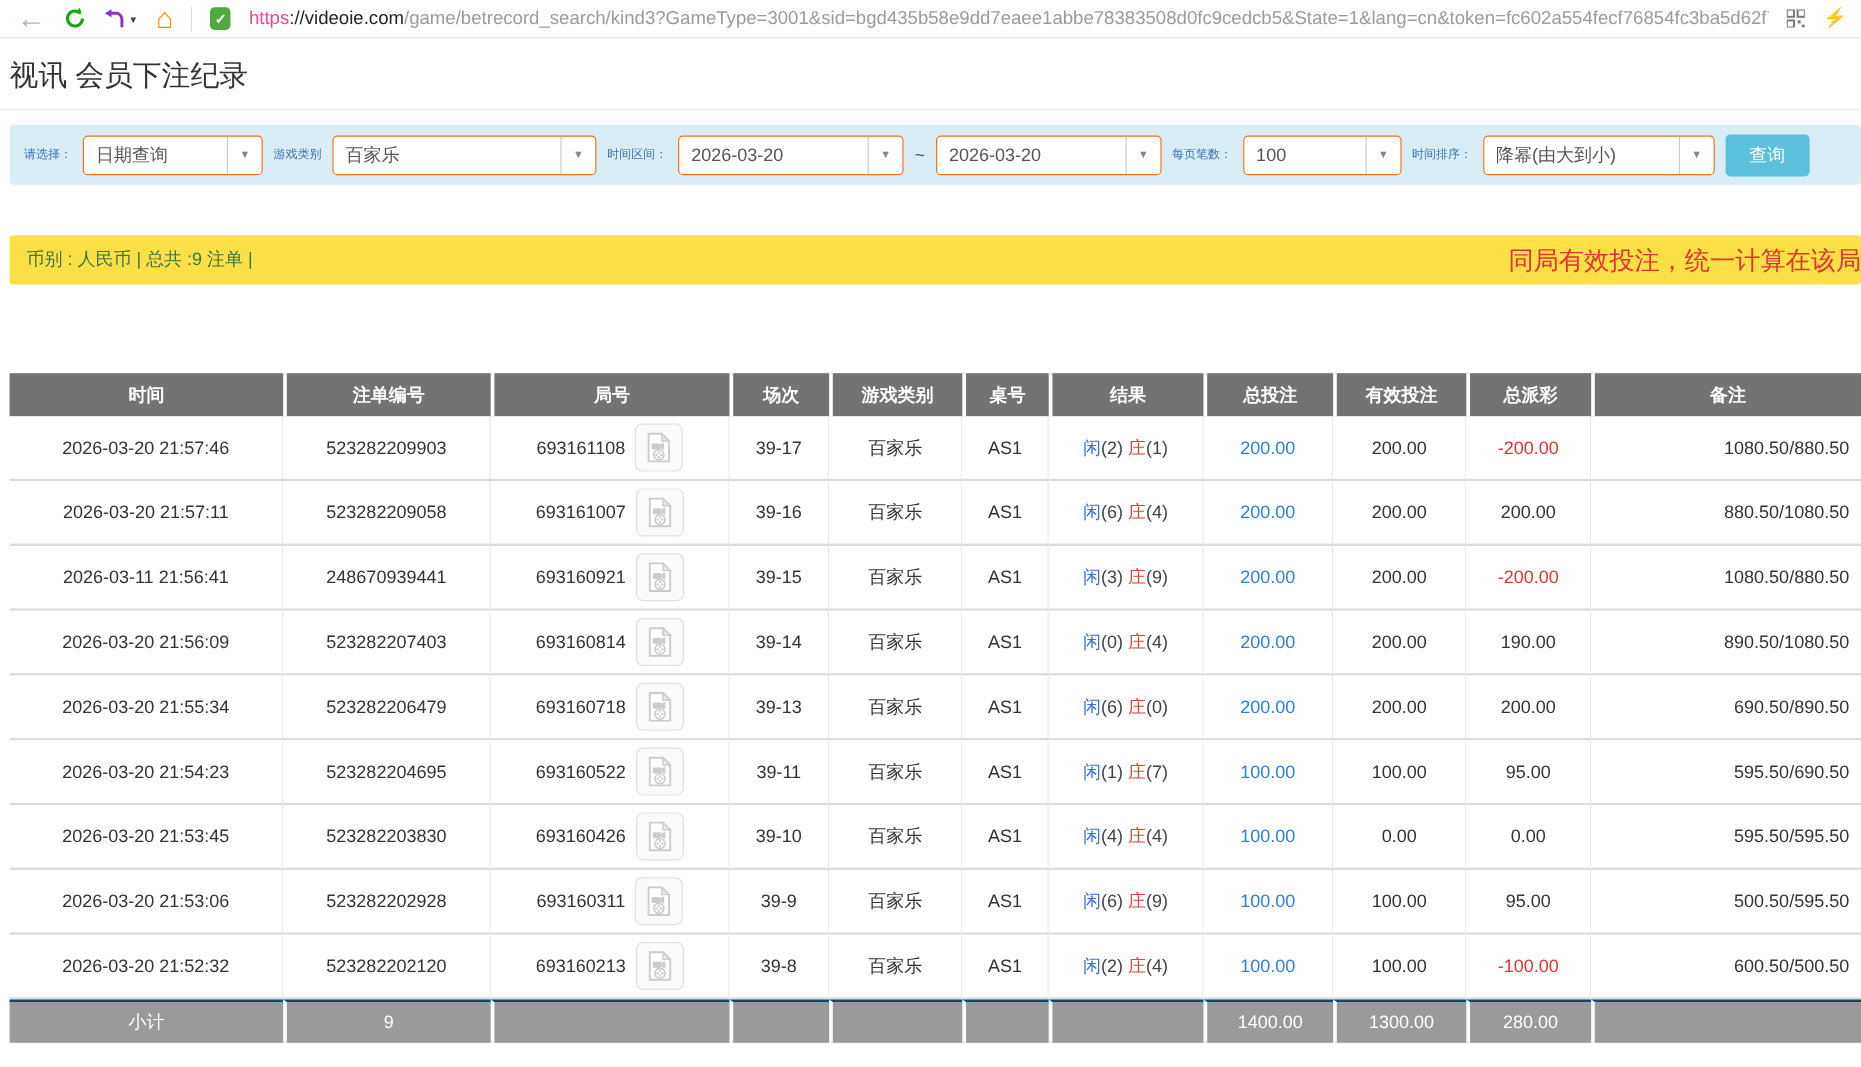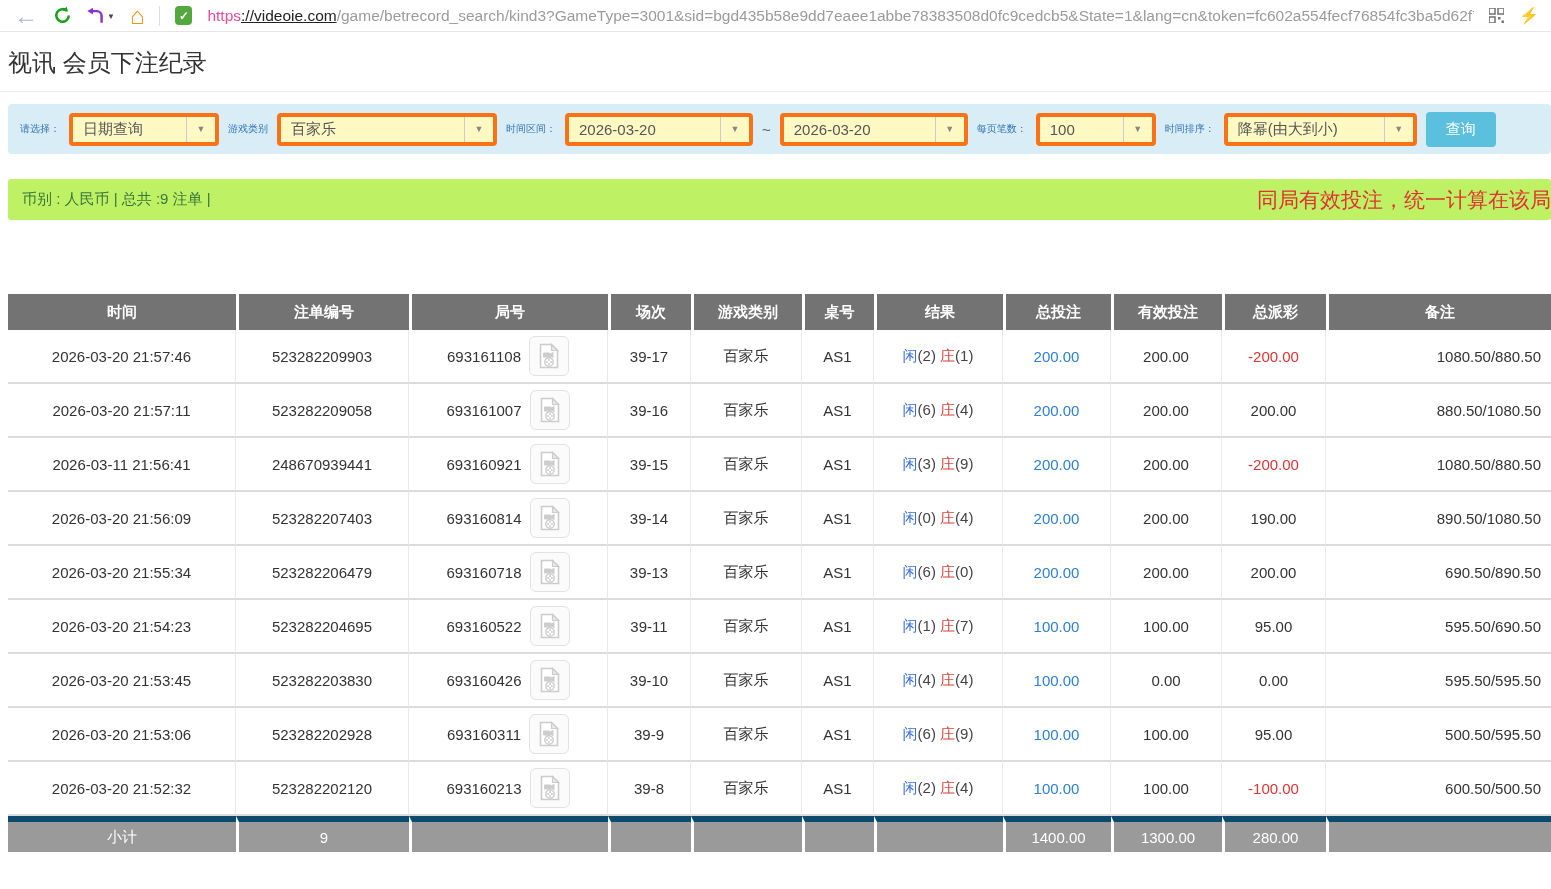--- a/index.html
+++ b/index.html
@@ -22,54 +22,54 @@
   .shield{
     width:17px; height:19px; border-radius:4px; background:#53a93f;
     color:#fff; font-size:12px; font-weight:bold;
     display:flex; align-items:center; justify-content:center; flex:none;
   }
   .url-bar{
     flex:1; display:flex; white-space:nowrap; overflow:hidden;
     font-size:15.5px; letter-spacing:0; cursor:text;
   }
   .url-scheme{ color:#ec4899; }
-  .url-host{ color:#222;text-decoration:underline; }
+  .url-host{ color:#222; }
   .url-path{ color:#9b9b9b; }
   .lightning-glyph{ color:#4a4a4a; font-size:16px; }
   
   .page{ padding-left:8px; }
   .page-title{ font-size:24px; font-weight:400; color:#333; margin:15px 0 12px 0; }
   .title-divider{ height:1px; background:#ececec; margin:0 0 12px -8px; }
   
   .filter-bar{
     background:#d9edf7; border-radius:4px; height:50px;
     display:flex; align-items:center; gap:9px;
     padding:0 0 0 12px; white-space:nowrap; overflow:hidden;
   }
   .filter-label{ color:var(--label-blue,#3575b3); font-weight:normal; font-size:10px; flex:none; }
   .select{
-    background:#fef9c3; border:4px solid #f97316; border-radius:4px; height:33px;
+    background:#ffffff; border:1px solid #f97316; border-radius:4px; height:33px;
     display:flex; align-items:stretch; flex:none; cursor:pointer;text-align:center;
   }
   .select-value{ padding:0 10px; font-size:15px; color:#555; flex:1; display:flex; align-items:center; overflow:hidden; }
   .select-arrow{
     width:29px; border-left:1px solid #ccc; color:#888; font-size:9px;
     display:flex; align-items:center; justify-content:center; flex:none;
   }
   .w-query{ width:150px; } .w-game{ width:220px; } .w-date{ width:188px; }
-  .w-size{ width:120px; } .w-sort{ width:193px; }
+  .w-size{ width:132px; } .w-sort{ width:193px; }
   .tilde{ color:#555; font-size:15px; }
   .search-btn{
     background:var(--btn-blue,#5bc0de); color:#fff; border:none; border-radius:4px;
     height:35px; min-width:70px; font-size:15px; padding:0 16px; flex:none; cursor:pointer;
     font-family:"Liberation Sans",sans-serif;
   }
   
   .summary-bar{
-    background:#bef264; margin-top:25px; height:41px; border-radius:3px;
+    background:#fde047; margin-top:42px; height:41px; border-radius:3px;
     display:flex; align-items:center; justify-content:space-between;
     padding:0 0 0 14px; overflow:hidden; white-space:nowrap;
   }
   .summary-left{ color:var(--success-green,#3c763d); font-size:15px; }
   .summary-right{ color:var(--negative-red,#e03c3c); font-size:21px; }
   
   .bet-table{
     margin-top:74px; width:1543px; table-layout:fixed;
     border-collapse:separate; border-spacing:0; font-size:15px;
   }
@@ -78,21 +78,21 @@
     border-left:3px solid #fff; text-align:center; padding:0;
   }
   .bet-table thead th:first-child{ border-left:none; }
   .bet-table tbody td{
     height:54px; text-align:center; background:#fff; color:#333;
     border-bottom:2px solid #dcdcdc; border-right:1px solid #e9e9e9; padding:0;
   }
   .bet-table tbody td.cell-remark{ text-align:right; padding-right:10px; border-right:none; }
   .bet-table tfoot td{
     background:#9a9a9a; color:#fff; height:36px; text-align:center;
-    border-left:3px solid #fff; border-top:6px solid #0c4a6e; padding:0;
+    border-left:3px solid #fff; border-top:2px solid #0c4a6e; padding:0;
   }
   .bet-table tfoot td:first-child{ border-left:none; }
   .bet-table tfoot td.cell-remark{ border-right:none; }
   .round-wrap{ display:inline-flex; align-items:center; justify-content:center; gap:8px; }
   .video-btn{
     width:40px; height:40px; border:1px solid #e2e2e2; border-radius:6px;
     background:#fbfbfb; display:inline-flex; align-items:center; justify-content:center;
     cursor:pointer; padding:0;
   }
   .amount-link{ color:var(--accent-blue,#2d7fd9); cursor:pointer; }

